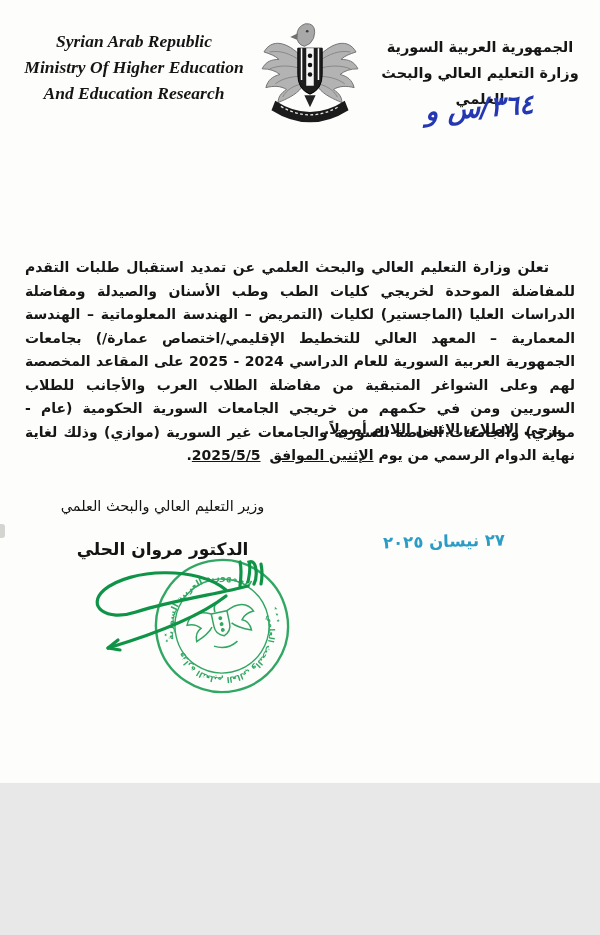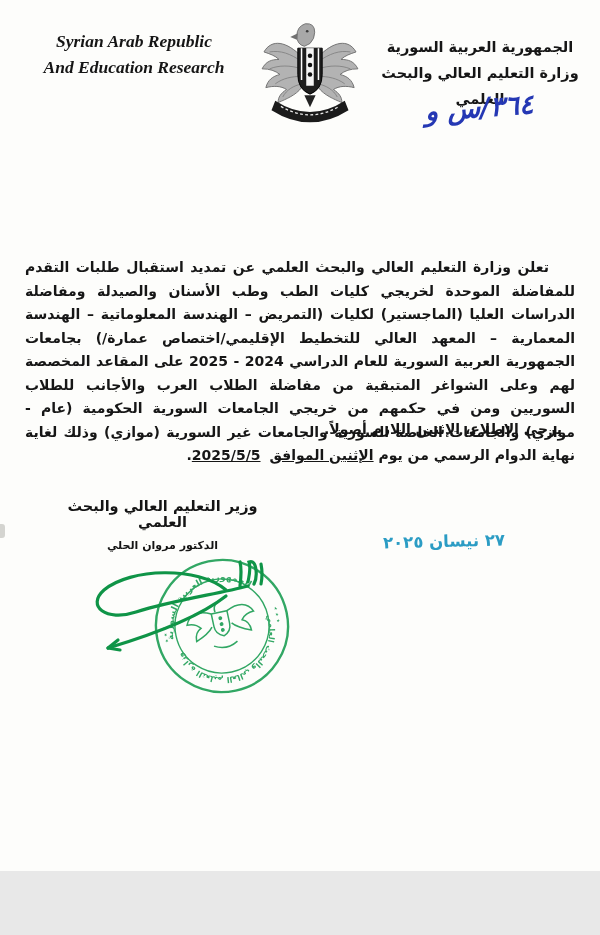--- a/index.html
+++ b/index.html
@@ -1,18 +1,18 @@
 <!DOCTYPE html>
 <html lang="ar"><head>
 <meta charset="utf-8">
 <style>
   html,body{margin:0;padding:0;background:#e8e8e8;}
   .page{
     position:relative;
-    width:600px;height:871px;
+    width:600px;height:783px;
     margin:0 auto;
     background:#fdfdfb;
     overflow:hidden;
     font-family:"DejaVu Sans",sans-serif;
     color:#1c1c1c;
   }
   
   .en-header{
     position:absolute;left:8px;top:28px;width:252px;
     text-align:center;
@@ -55,26 +55,26 @@
   .deadline{ text-decoration:underline; }
   .u-date{ text-decoration:underline; margin-right:4px; }
   .closing{
     position:absolute;top:421px;right:38px;margin:0;
     direction:rtl;font-weight:bold;font-size:14px;color:#161616;
   }
   
   .sig-title{
     position:absolute;top:498px;left:55px;width:215px;
     direction:rtl;text-align:center;
-    font-weight:bold;font-size:14.5px;color:#141414;
+    font-weight:normal;font-size:14.5px;color:#141414;
   }
   .sig-name{
     position:absolute;top:539px;left:55px;width:215px;
     direction:rtl;text-align:center;
-    font-weight:bold;font-size:11px;color:#141414;
+    font-weight:bold;font-size:17px;color:#141414;
   }
   .hand-date{
     position:absolute;top:532px;left:358px;width:172px;
     direction:rtl;text-align:center;
     color:#2b9cc4;font-weight:bold;font-size:16.5px;
     letter-spacing:1.5px;
     transform:rotate(-1.5deg);
   }
   .stamp{position:absolute;left:152px;top:556px;width:140px;height:140px;
     transform:rotate(-12deg);opacity:.88;}
@@ -84,20 +84,21 @@
     background:#cfcfcb;border-radius:0 3px 3px 0;opacity:.9;
   }
 </style>
 </head>
 <body>
 
 <div class="page">
 
   <div class="en-header">
     <div>Syrian Arab Republic</div>
+    <div>Ministry Of Higher Education</div>
     <div>And Education Research</div>
   </div>
 
   <div class="emblem">
     <svg viewBox="0 0 110 115" width="104" height="108">
 
       <g fill="#b3b3b3" stroke="#6f6f6f" stroke-width="1">
         <path d="M47,40 C30,22 14,20 6,34 C12,36 18,38 22,42 C14,42 8,44 4,52 C12,52 18,54 23,58 C15,60 10,64 8,72 C16,70 24,70 30,74 C24,78 21,82 21,88 C30,84 40,80 46,72 Z"></path>
         <path d="M63,40 C80,22 96,20 104,34 C98,36 92,38 88,42 C96,42 102,44 106,52 C98,52 92,54 87,58 C95,60 100,64 102,72 C94,70 86,70 80,74 C86,78 89,82 89,88 C80,84 70,80 64,72 Z"></path>
       </g>

